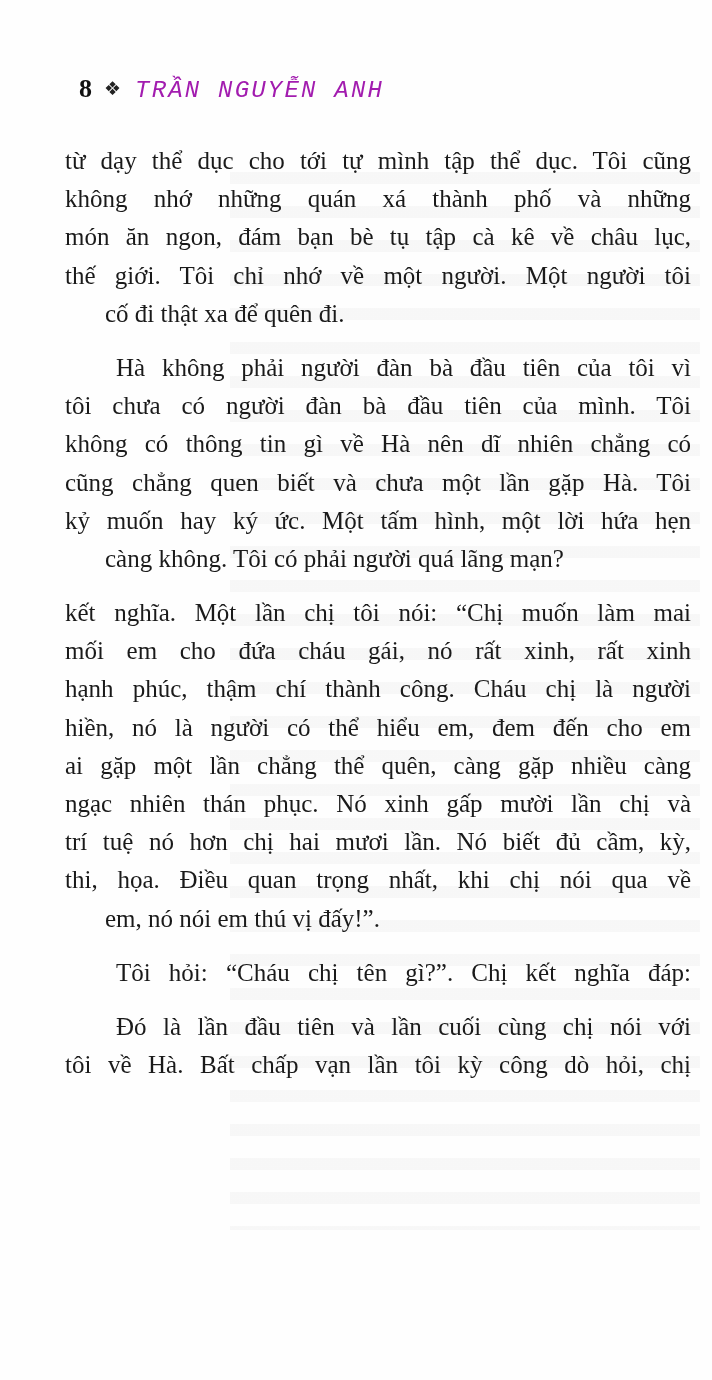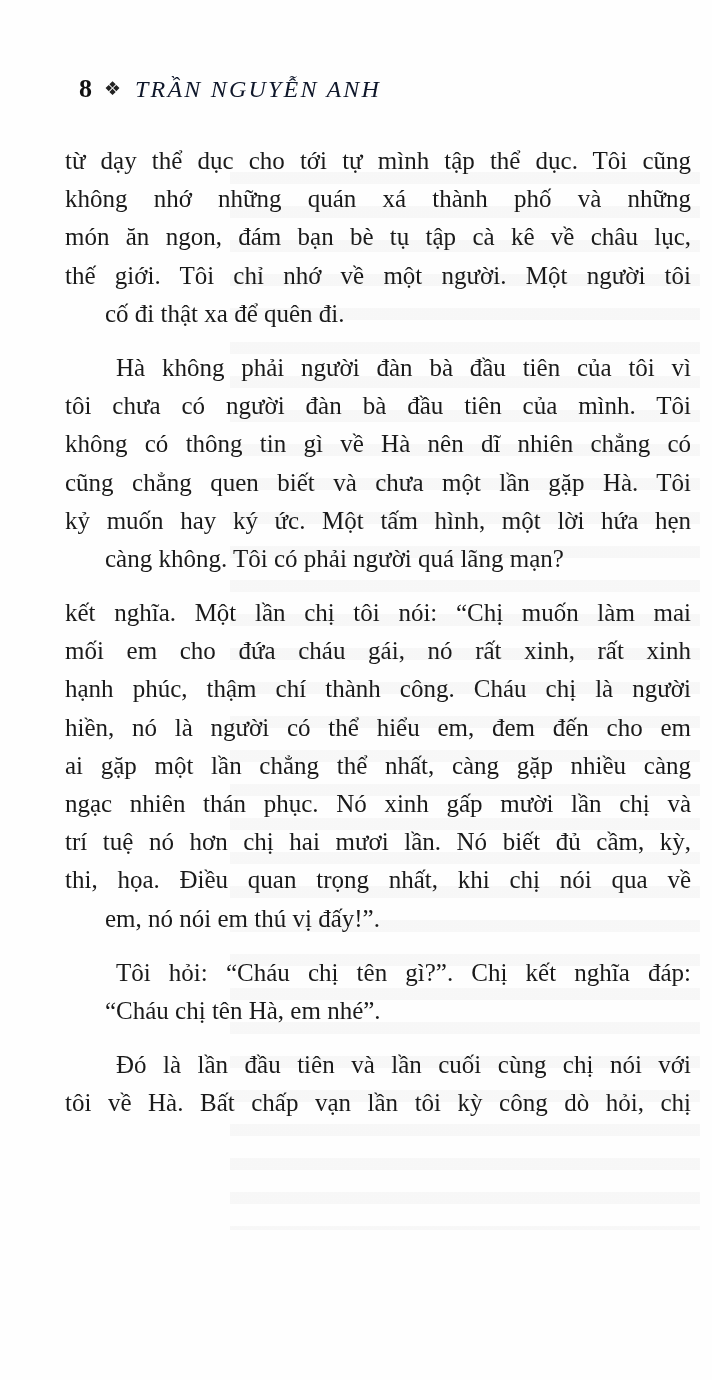--- a/index.html
+++ b/index.html
@@ -48,25 +48,25 @@
     color: #111;
   }
   .ornament {
     font-size: 19px;
     margin: 0 14px 0 12px;
     color: #222;
     position: relative;
     top: -2px;
   }
   .author-name {
-    font-family: Liberation Serif, serif;
+    font-family: Liberation Mono, monospace;
     font-style: italic;
     font-size: 24px;
     letter-spacing: 2.2px;
-    color: #0f172a;
+    color: #a21caf;
   }
   .body-text {
     position: absolute;
     left: 65px;
     top: 142px;
     width: 626px;
   }
   .line {
     display: block;
     height: 38.2px;
@@ -119,31 +119,30 @@
       <span class="line">kỷ muốn hay ký ức. Một tấm hình, một lời hứa hẹn</span>
       <span class="line last">càng không. Tôi có phải người quá lãng mạn?</span>
     </div>
     <div class="para-gap"></div>
 
     <div class="paragraph">
       <span class="line">kết nghĩa. Một lần chị tôi nói: “Chị muốn làm mai</span>
       <span class="line">mối em cho đứa cháu gái, nó rất xinh, rất xinh</span>
       <span class="line">hạnh phúc, thậm chí thành công. Cháu chị là người</span>
       <span class="line">hiền, nó là người có thể hiểu em, đem đến cho em</span>
-      <span class="line">ai gặp một lần chẳng thể nhất, càng gặp nhiều càng</span>
+      <span class="line">ai gặp một lần chẳng thể quên, càng gặp nhiều càng</span>
       <span class="line">ngạc nhiên thán phục. Nó xinh gấp mười lần chị và</span>
       <span class="line">trí tuệ nó hơn chị hai mươi lần. Nó biết đủ cầm, kỳ,</span>
       <span class="line">thi, họa. Điều quan trọng nhất, khi chị nói qua về</span>
       <span class="line last">em, nó nói em thú vị đấy!”.</span>
     </div>
     <div class="para-gap"></div>
 
     <div class="paragraph">
       <span class="line indent">Tôi hỏi: “Cháu chị tên gì?”. Chị kết nghĩa đáp:</span>
-      <span class="line last">“Cháu chị tên Hà, em nhé”.</span>
     </div>
     <div class="para-gap"></div>
 
     <div class="paragraph">
       <span class="line indent">Đó là lần đầu tiên và lần cuối cùng chị nói với</span>
       <span class="line">tôi về Hà. Bất chấp vạn lần tôi kỳ công dò hỏi, chị</span>
     </div>
 
   </div>
 </div>

